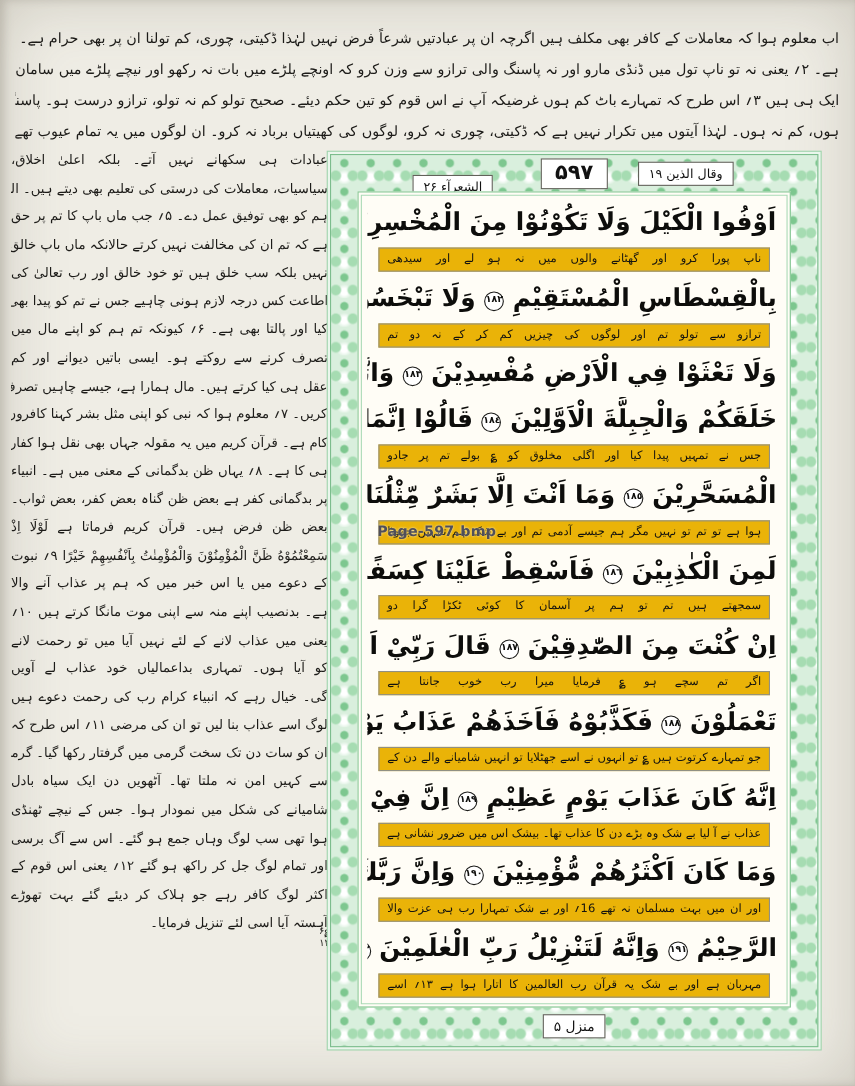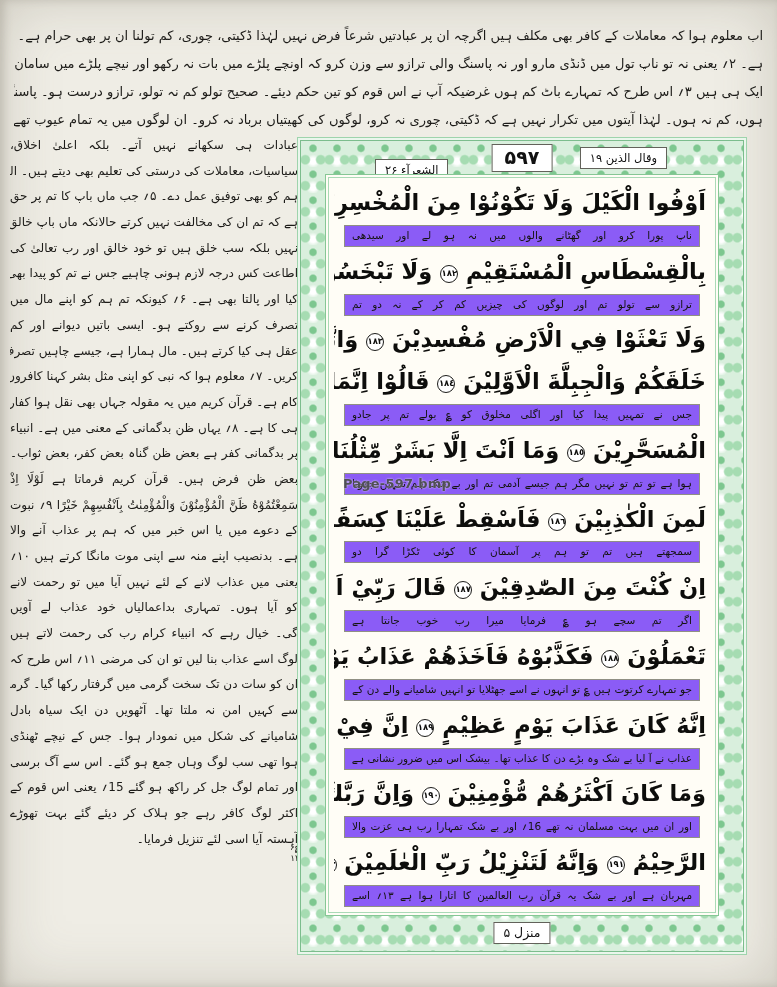--- a/index.html
+++ b/index.html
@@ -59,21 +59,21 @@
   }
   .ayah{
     display:inline-block;width:16px;height:16px;line-height:15px;
     border:1.5px solid #1c1c1a;border-radius:50%;
     font-size:8.5px;font-weight:700;text-align:center;vertical-align:3px;
     background:#fff;
   }
   .ubox{
     height:20px;line-height:18px;
     margin:1px 10px 2px;padding:0 7px;
-    background:#8b5cf6;border:1px solid #909083;
+    background:#eab308;border:1px solid #909083;
     font-size:10.5px;color:#14130f;
     direction:rtl;text-align:justify;text-align-last:justify;
     white-space:nowrap;overflow:hidden;
   }
   
   .band-box{
     position:absolute;height:20px;line-height:20px;
     background:#ffffff;border:1px solid #62625a;
     padding:0 9px;font-size:11.5px;color:#111;white-space:nowrap;
     direction:rtl;
@@ -120,27 +120,27 @@
     <div class="c-line">کریں۔ ۷؍ معلوم ہوا کہ نبی کو اپنی مثل بشر کہنا کافروں کا</div>
     <div class="c-line">کام ہے۔ قرآن کریم میں یہ مقولہ جہاں بھی نقل ہوا کفار</div>
     <div class="c-line">ہی کا ہے۔ ۸؍ یہاں ظن بدگمانی کے معنی میں ہے۔ انبیاء</div>
     <div class="c-line">پر بدگمانی کفر ہے بعض ظن گناہ بعض کفر، بعض ثواب۔</div>
     <div class="c-line">بعض ظن فرض ہیں۔ قرآن کریم فرماتا ہے لَوْلَا اِذْ</div>
     <div class="c-line">سَمِعْتُمُوْهُ ظَنَّ الْمُؤْمِنُوْنَ وَالْمُؤْمِنٰتُ بِاَنْفُسِهِمْ خَيْرًا ۹؍ نبوت</div>
     <div class="c-line">کے دعوے میں یا اس خبر میں کہ ہم پر عذاب آنے والا</div>
     <div class="c-line">ہے۔ بدنصیب اپنے منہ سے اپنی موت مانگا کرتے ہیں ۱۰؍</div>
     <div class="c-line">یعنی میں عذاب لانے کے لئے نہیں آیا میں تو رحمت لانے</div>
     <div class="c-line">کو آیا ہوں۔ تمہاری بداعمالیاں خود عذاب لے آویں</div>
-    <div class="c-line">گی۔ خیال رہے کہ انبیاء کرام رب کی رحمت لاتے ہیں</div>
+    <div class="c-line">گی۔ خیال رہے کہ انبیاء کرام رب کی رحمت دعوے ہیں</div>
     <div class="c-line">لوگ اسے عذاب بنا لیں تو ان کی مرضی ۱۱؍ اس طرح کہ</div>
     <div class="c-line">ان کو سات دن تک سخت گرمی میں گرفتار رکھا گیا۔ گرمی</div>
     <div class="c-line">سے کہیں امن نہ ملتا تھا۔ آٹھویں دن ایک سیاہ بادل</div>
     <div class="c-line">شامیانے کی شکل میں نمودار ہوا۔ جس کے نیچے ٹھنڈی</div>
     <div class="c-line">ہوا تھی سب لوگ وہاں جمع ہو گئے۔ اس سے آگ برسی</div>
-    <div class="c-line">اور تمام لوگ جل کر راکھ ہو گئے 15؍ یعنی اس قوم کے</div>
+    <div class="c-line">اور تمام لوگ جل کر راکھ ہو گئے ۱۲؍ یعنی اس قوم کے</div>
     <div class="c-line">اکثر لوگ کافر رہے جو ہلاک کر دیئے گئے بہت تھوڑے</div>
     <div class="c-line">آہستہ آیا اسی لئے تنزیل فرمایا۔</div>
   </div>
 
   <div class="margin-note">
     <div>؏۶</div>
     <div>۱۴</div>
   </div>
 
   <div class="frame">

